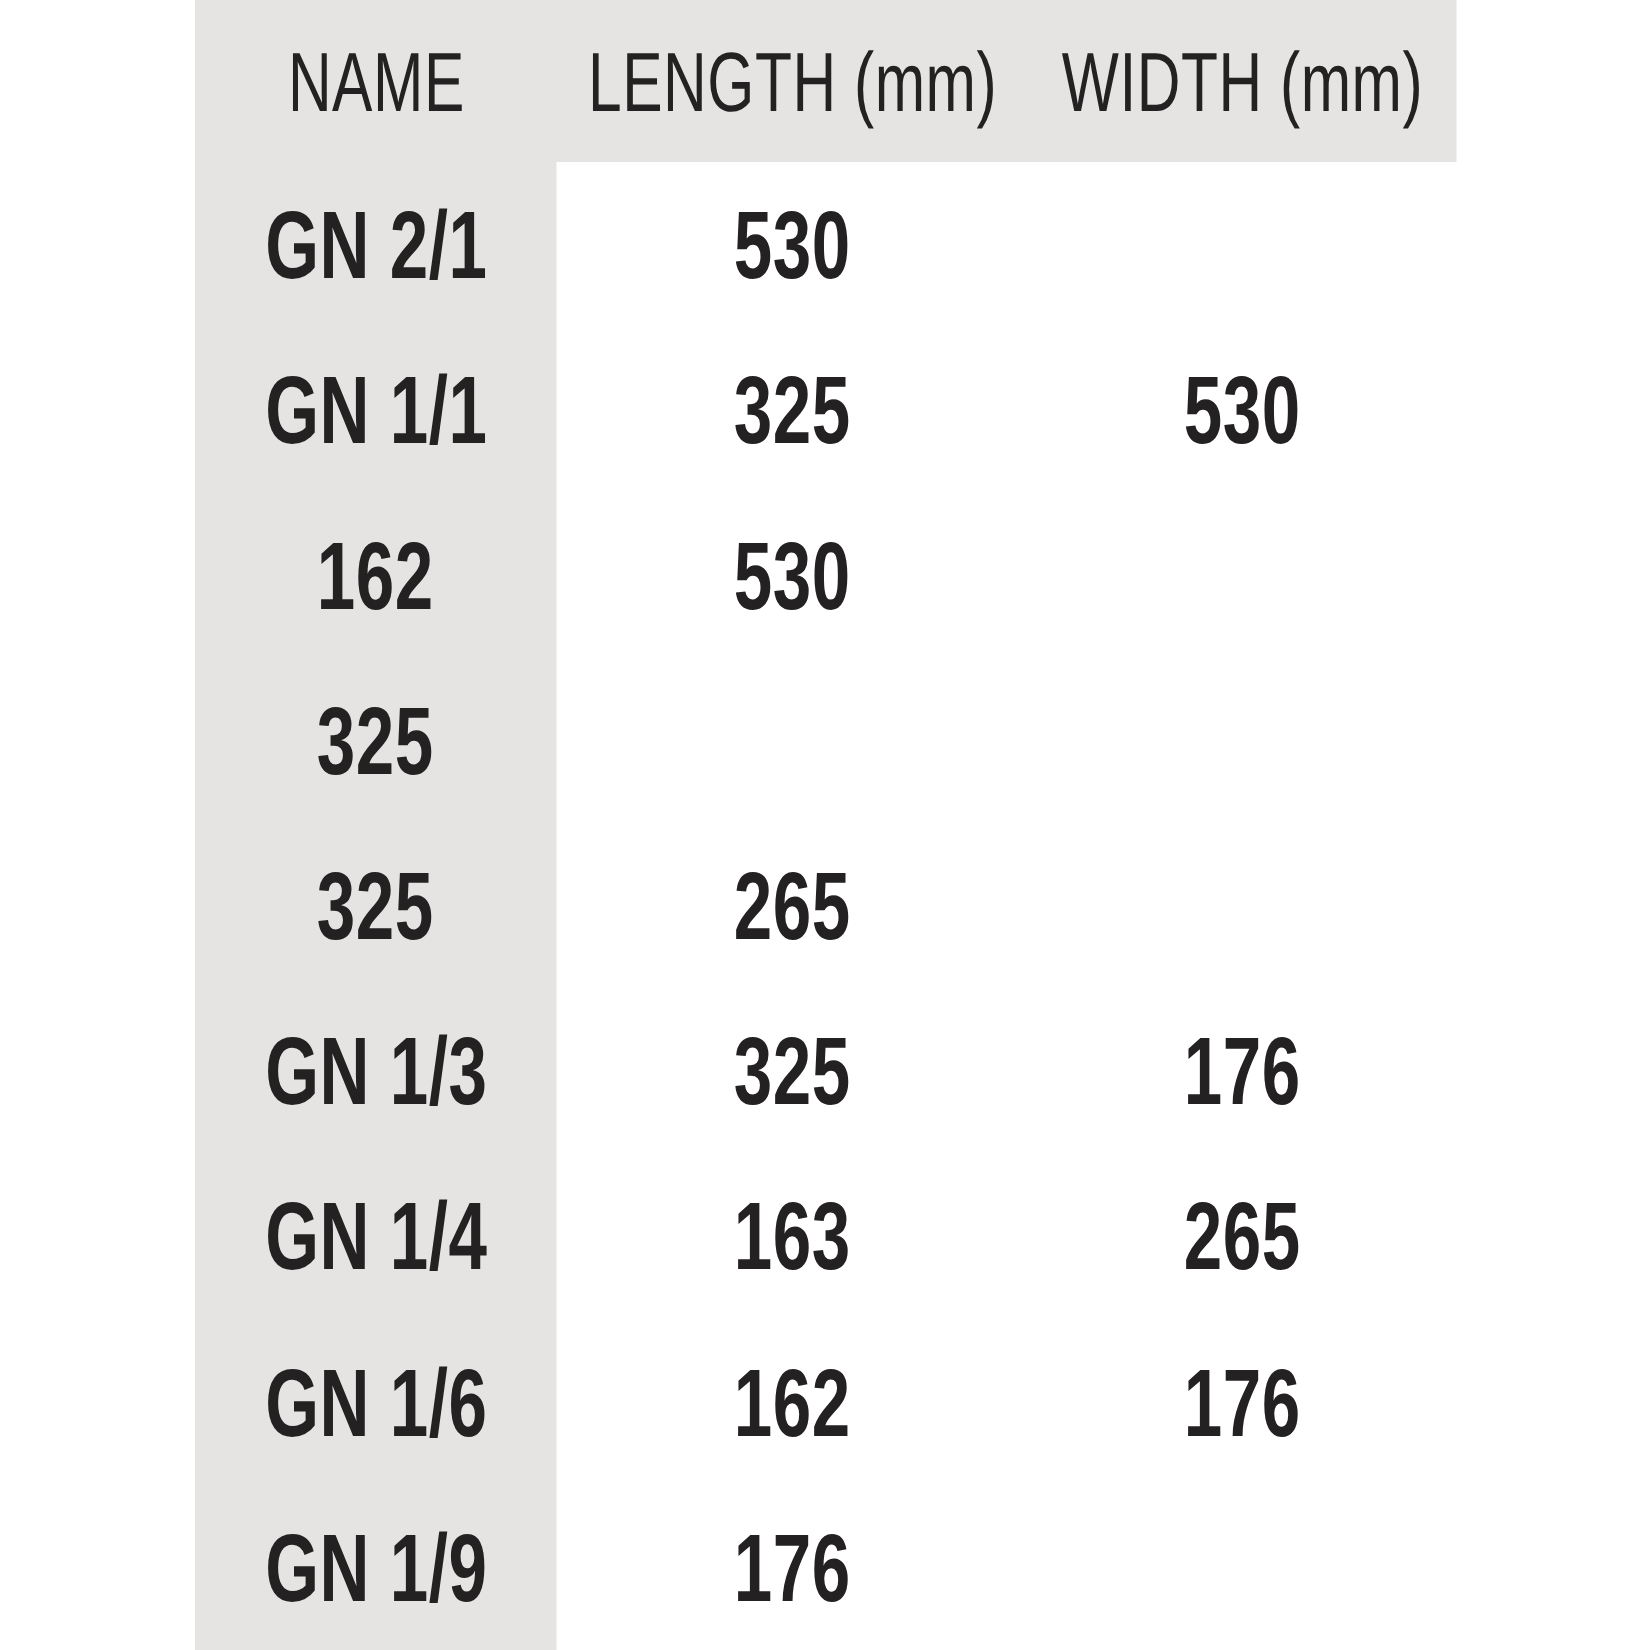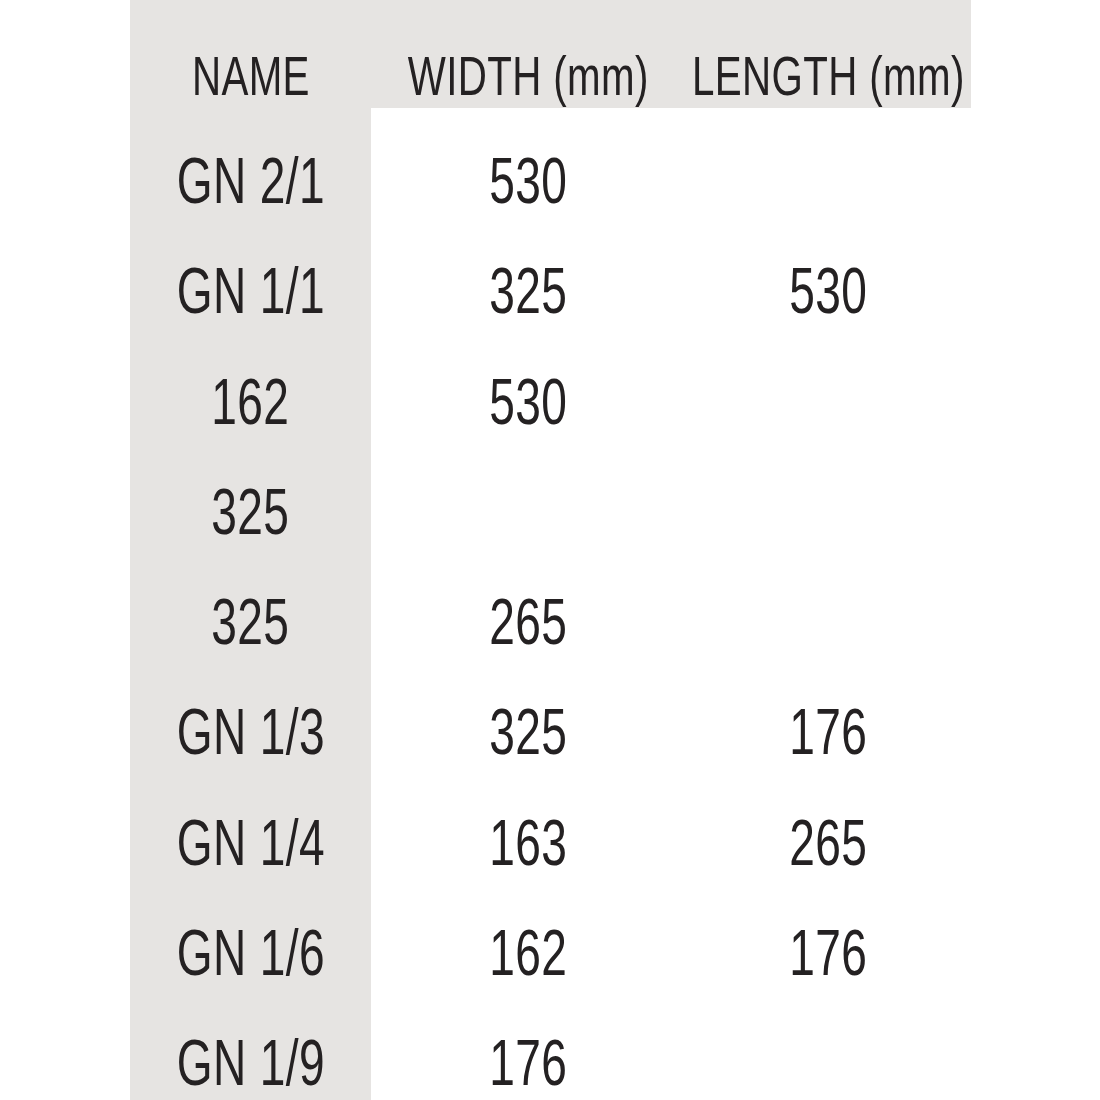--- a/index.html
+++ b/index.html
@@ -44,61 +44,61 @@
   .row {
     display: grid;
     grid-template-columns: 241px 314px 286px;
     height: 110.22px;
   }
   .row.header-row {
     height: 108px;
   }
   .cell {
     display: flex;
-    align-items: flex-end;
+    align-items: center;
     justify-content: center;
     overflow: visible;
     color: #242122;
   }
   
   .t {
     display: inline-block;
     transform: scaleX(0.72);
     transform-origin: 50% 50%;
     white-space: nowrap;
     letter-spacing: 0.5px;
   }
   .header-row .cell {
     font-size: 56px;
     font-weight: 400;
   }
   .data-row .cell {
     font-size: 64px;
-    font-weight: 400;
+    font-weight: 700;
   }
 </style>
 </head>
 <body>
 
 <div class="page">
 
   <div class="name-col-band"></div>
   <div class="header-band"></div>
 
   <div class="grid">
 
     <div class="row header-row">
       <div class="cell">
           <span class="t">NAME</span>
         </div>
       <div class="cell">
-          <span class="t">WIDTH (mm)</span>
+          <span class="t">LENGTH (mm)</span>
         </div>
       <div class="cell">
-          <span class="t">LENGTH (mm)</span>
+          <span class="t">WIDTH (mm)</span>
         </div>
     </div>
 
     <div class="row data-row">
       <div class="cell">
           <span class="t">GN 2/1</span>
         </div>
       <div class="cell">
           <span class="t">530</span>
         </div>

